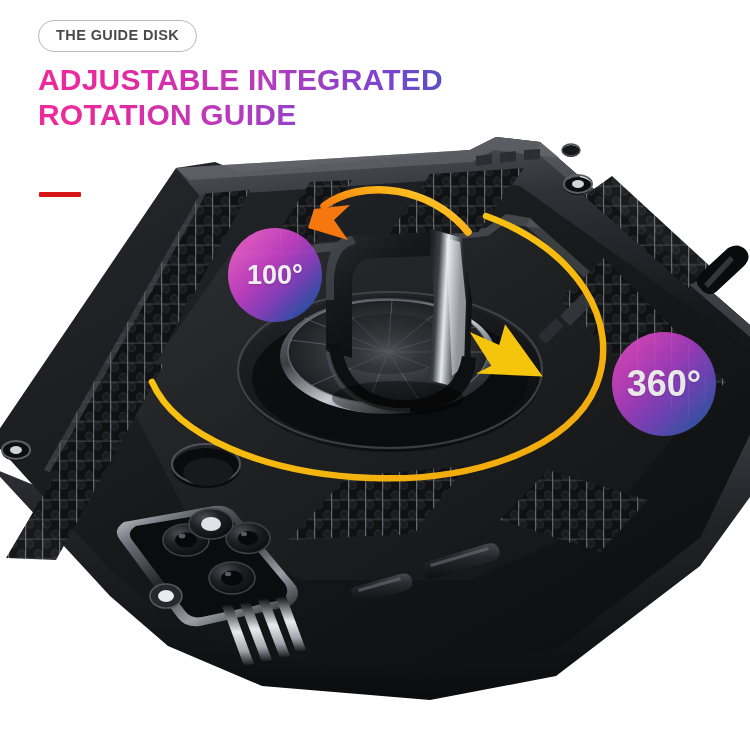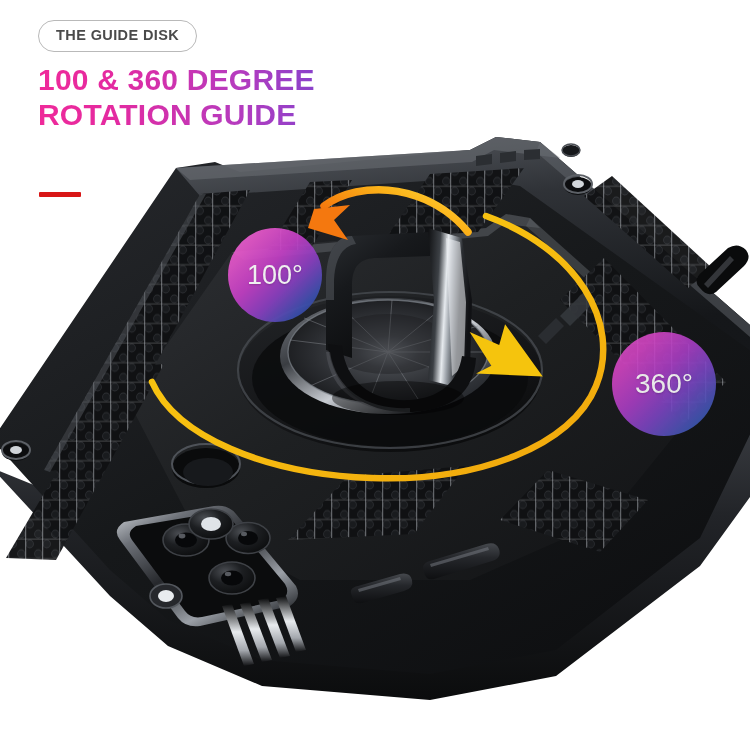--- a/index.html
+++ b/index.html
@@ -45,30 +45,30 @@
   }
 
   
   #product{ position:absolute; left:0; top:0; width:750px; height:750px; }
   #product svg{ display:block; width:750px; height:750px; }
 
   
   .deg-badge{
     position:absolute; border-radius:50%;
     display:flex; align-items:center; justify-content:center;
-    color:#fff; font-weight:normal; line-height:1;
+    color:#fff; font-weight:bold; line-height:1;
     text-shadow:0 1px 2px rgba(0,0,0,.18);
   }
   #badge-100{
     left:228px; top:228px; width:94px; height:94px; font-size:27px;
     background:linear-gradient(135deg,#ee6ad2 0%,#e356c9 20%,#c23fc4 42%,#8a3fc0 62%,#3c4fae 82%,#243a82 100%);
     opacity:.93;
   }
   #badge-360{
-    left:612px; top:332px; width:104px; height:104px; font-size:28px;
+    left:612px; top:332px; width:104px; height:104px; font-size:36px;
     background:linear-gradient(135deg,#e053c4 0%,#d144c2 22%,#a93ec4 44%,#7b45c2 62%,#3f56b2 84%,#2b4496 100%);
     opacity:.9;
   }
 </style>
 </head>
 <body>
 
 <div id="stage">
 
   <div id="product">
@@ -422,21 +422,21 @@
         <path d="M 336 203 L 372 199 L 356 214 L 370 234 L 330 222 Z" fill="#f4780f" transform="translate(-22,6)"></path>
         <path d="M 318 212 L 352 197 L 348 218 L 366 230 L 324 240 Z" fill="#f4780f" opacity="0"></path>
       </g>
 
     </svg>
   </div>
 
   <div id="kicker-badge">THE GUIDE DISK</div>
 
   <div id="headline">
-    <span class="hl l2">100 &amp; 360 DEGREE</span>
+    <span class="hl l1">ADJUSTABLE INTEGRATED</span>
     <span class="hl l3">ROTATION GUIDE</span>
   </div>
 
   <div id="accent-rule"></div>
 
   <div class="deg-badge" id="badge-100">100°</div>
 
   <div class="deg-badge" id="badge-360">360°</div>
 
 </div>

